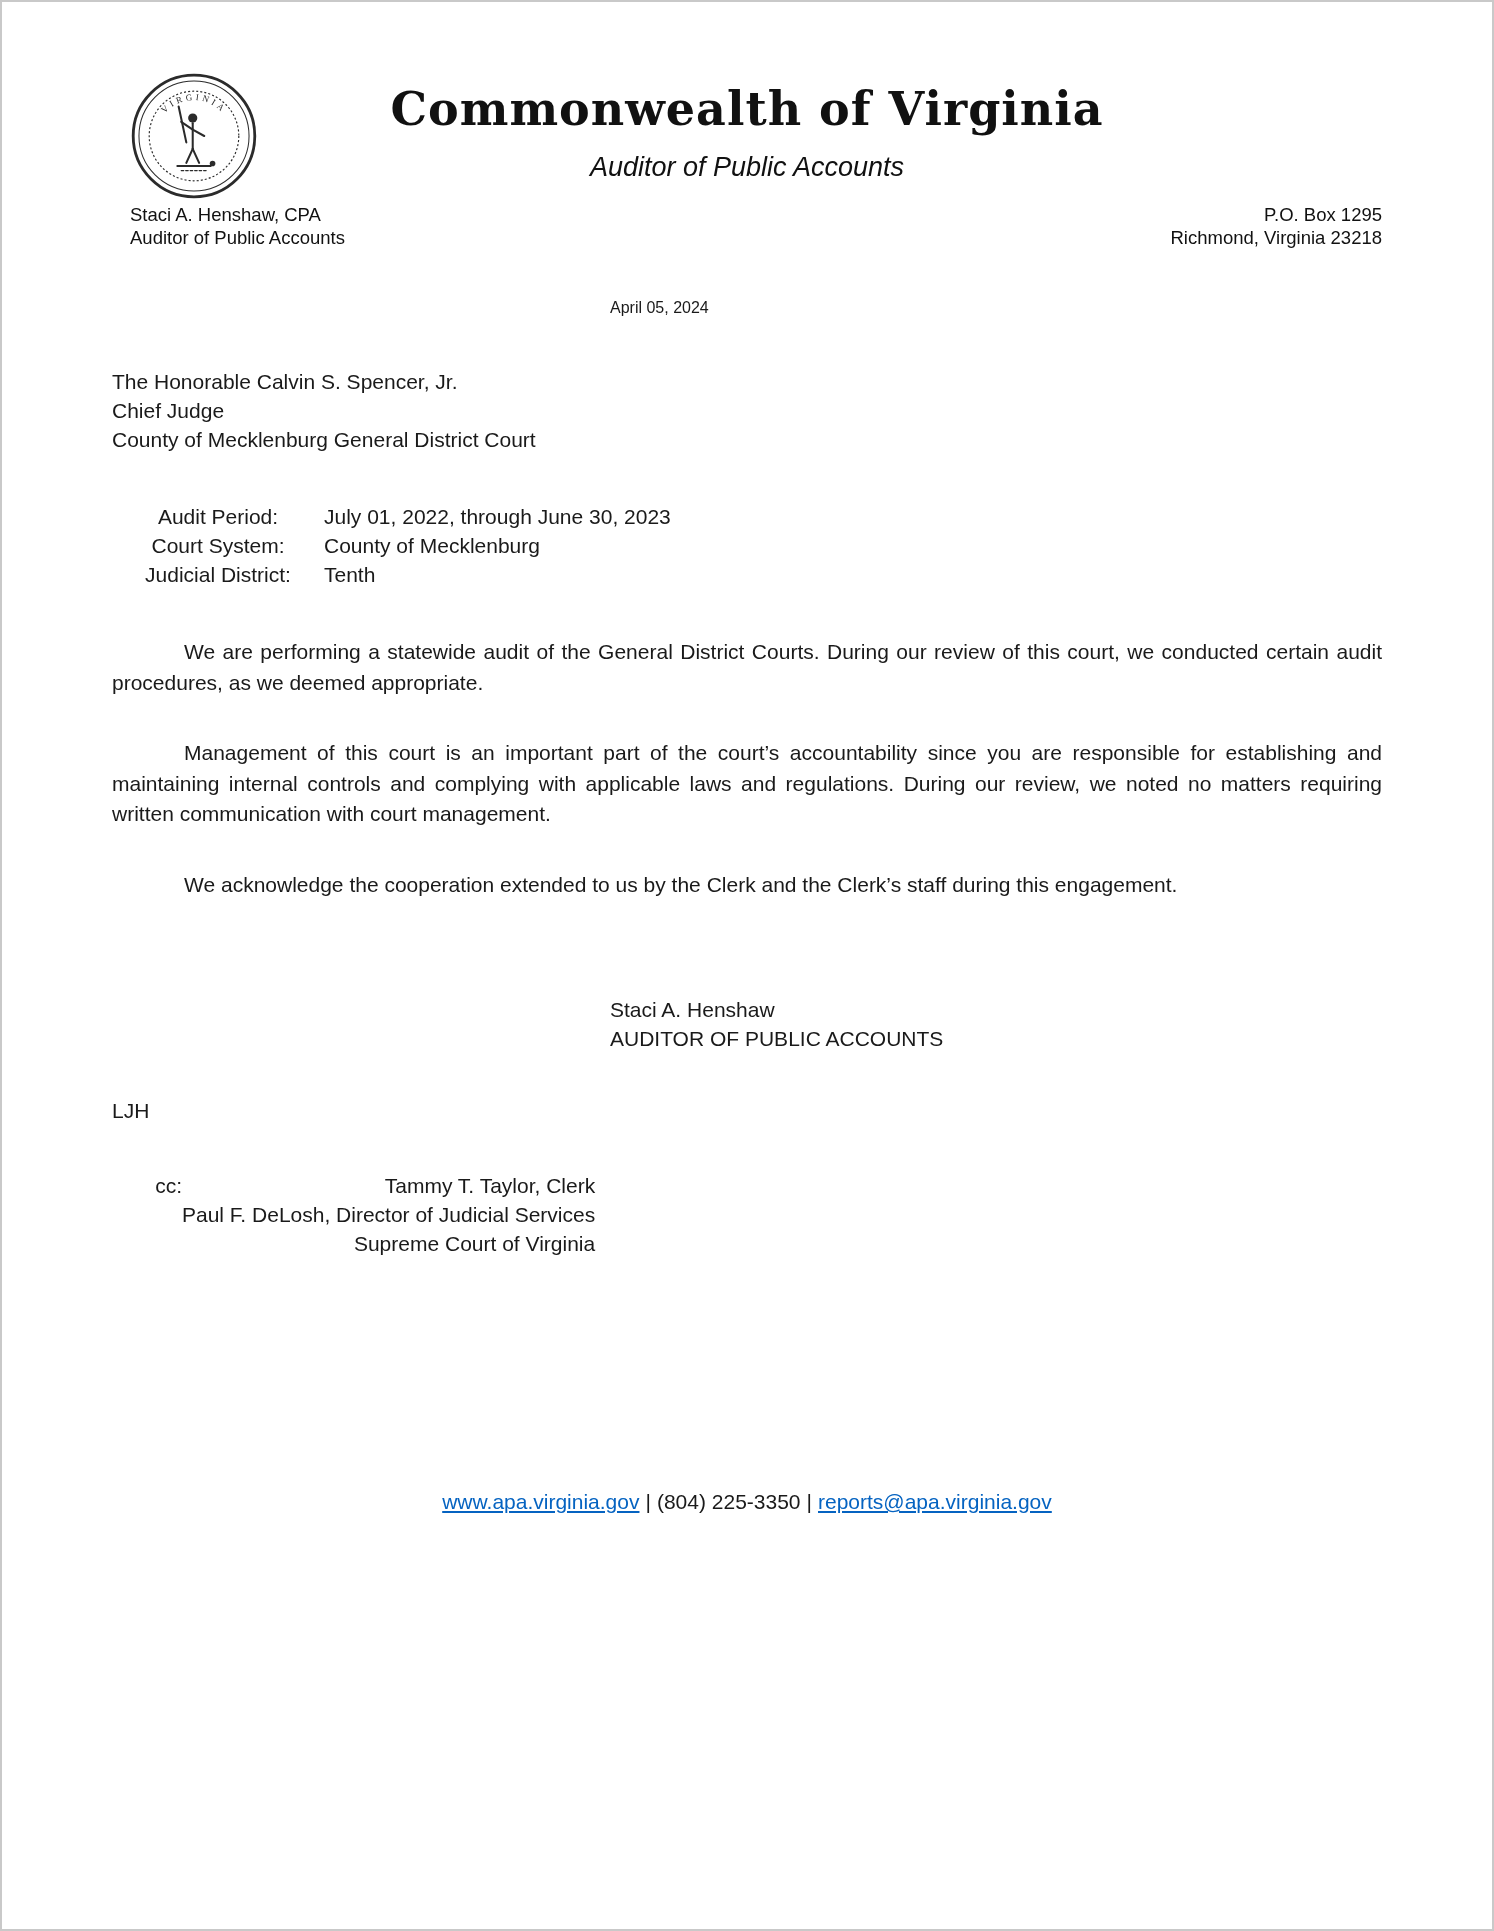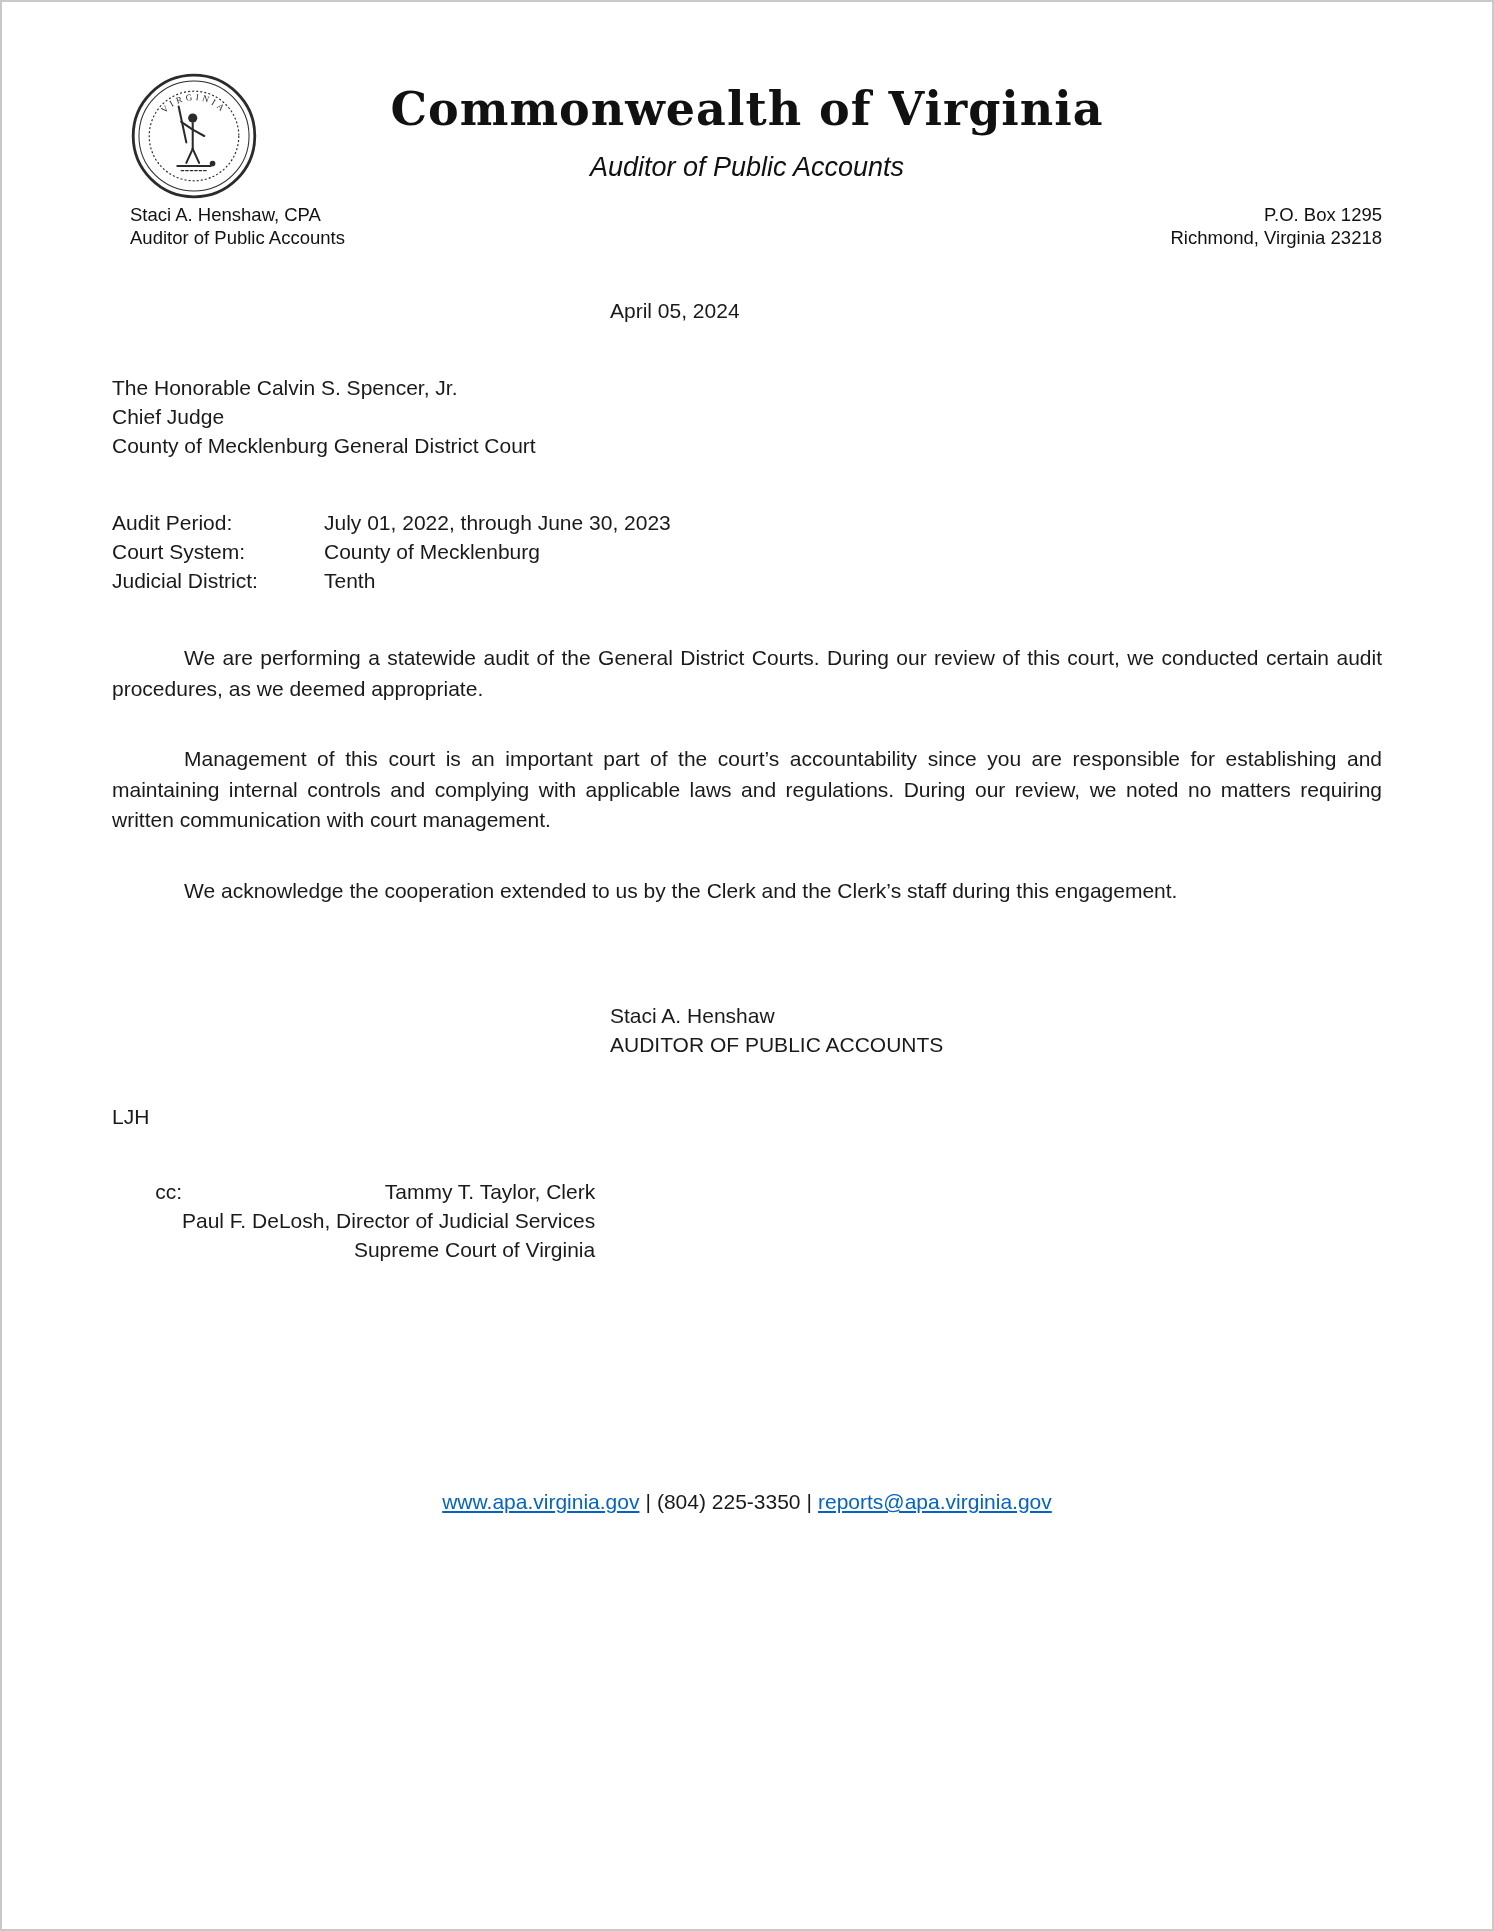--- a/index.html
+++ b/index.html
@@ -49,27 +49,27 @@
     margin-top: 20px;
     font-size: 18.5px;
     line-height: 23px;
     color: #111;
   }
   .letterhead-left { text-align: left; padding-left: 18px; }
   .letterhead-right { text-align: right; }
 
   
   .tab-center { padding-left: 498px; }
-  .date-line { margin-top: 50px; font-size: 21px; }
+  .date-line { margin-top: 50px; font-size: 16px; }
 
   .recipient-block { margin-top: 50px; font-size: 21px; line-height: 29px; }
 
   .info-block { margin-top: 48px; font-size: 21px; line-height: 29px; }
   .info-row { display: flex; }
-  .info-label { width: 212px; flex: 0 0 212px; }
+  .info-label { width: 212px; flex: 0 0 212px; text-align: center; }
 
   .body-paragraphs { margin-top: 48px; }
   .para {
     font-size: 21px;
     line-height: 30.5px;
     text-align: justify;
     text-indent: 72px;
   }
   .para + .para { margin-top: 40px; }
 

